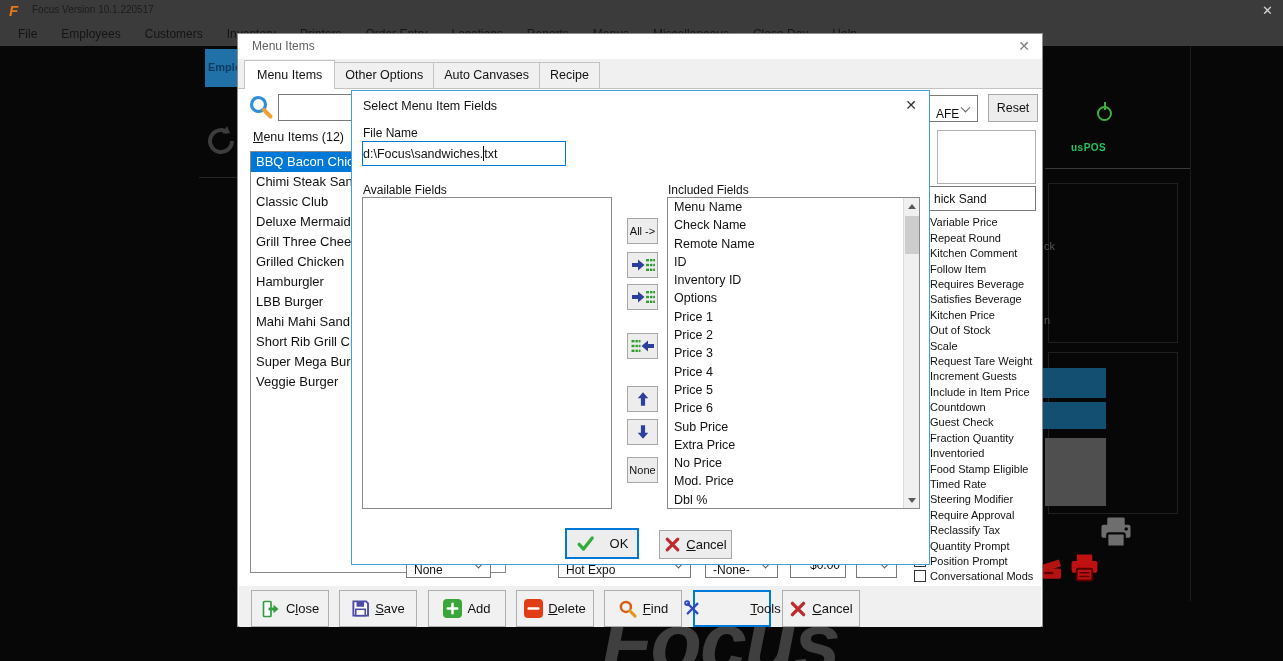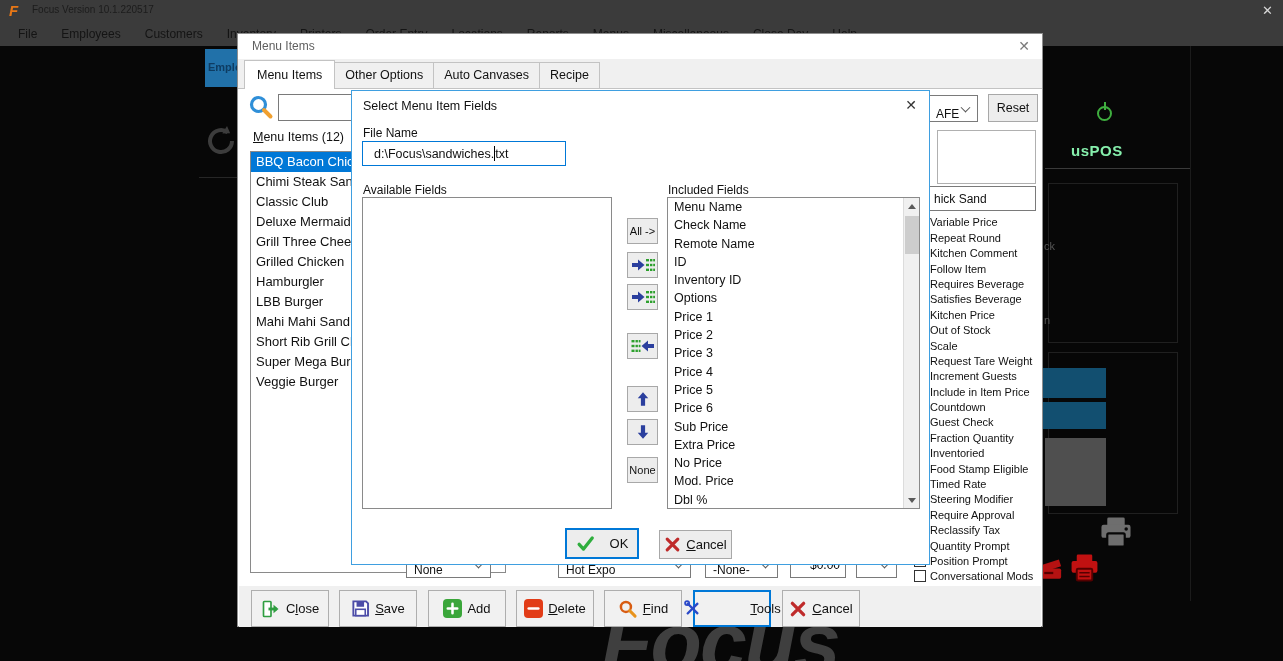--- a/index.html
+++ b/index.html
@@ -15,21 +15,21 @@
   .menubar { position:absolute; left:0; top:22px; width:1283px; height:24px; background:#3b3b3b; display:flex; align-items:center; padding-left:6px; z-index:2; }
   .menubar .menu-item { font-size:12px; color:#141414; padding:0 12px; height:24px; line-height:24px; }
 
   
   .bgel { position:absolute; z-index:1; }
   .employees-btn { left:205px; top:49px; width:32px; height:38px; background:#2171a9; overflow:hidden; color:#0e3c62; font-size:11px; font-weight:bold; padding:12px 0 0 3px; white-space:nowrap; }
   .refresh-wrap { left:202px; top:122px; width:38px; height:38px; }
   .left-rule { left:199px; top:177px; width:42px; height:1px; background:#262626; }
   .power-ring { left:1097px; top:106px; width:15px; height:15px; border:2px solid #3fae3f; border-radius:50%; }
   .power-bar { left:1104px; top:102px; width:2px; height:8px; background:#3fae3f; }
-  .brand-frag { left:1071px; top:142px; font-size:15px; font-weight:bold; color:#86efac; letter-spacing:.5px; }
+  .brand-frag { left:1071px; top:142px; font-size:10px; font-weight:bold; color:#22c55e; letter-spacing:.5px; }
   .right-rule { left:1045px; top:168px; width:146px; height:1px; background:#3a3a3a; }
   .vert-rule { left:1190px; top:46px; width:1px; height:555px; background:#1b1b1b; }
   .faint-panel { border:1px solid #202020; }
   .panel1 { left:1048px; top:183px; width:130px; height:160px; }
   .panel2 { left:1048px; top:352px; width:130px; height:162px; }
   .frag { color:#555; font-size:11px; }
   .frag1 { left:1044px; top:240px; } .frag2 { left:1044px; top:314px; }
   .blue-rect1 { left:1043px; top:368px; width:63px; height:30px; background:#124f70; }
   .blue-rect2 { left:1043px; top:402px; width:63px; height:27px; background:#124f70; }
   .gray-rect { left:1045px; top:438px; width:61px; height:68px; background:#4f4f4f; }
@@ -78,21 +78,21 @@
   .action-btn.focused { border:2px solid #0078d7;gap:48px; }
   .action-btn svg { flex:0 0 auto; }
   .b-close{left:13px;} .b-save{left:101px;} .b-add{left:190px;} .b-delete{left:278px;} .b-find{left:366px;} .b-tools{left:455px;} .b-cancel{left:544px;}
 
   
   .fields-dialog { position:absolute; left:351px; top:90px; width:579px; height:475px; background:#fff; border:1px solid #3f9fe0; z-index:10; }
   .fd-title { position:absolute; left:11px; top:8px; font-size:12.5px; color:#111; }
   .fd-close { position:absolute; right:12px; top:6px; font-size:14px; color:#333; cursor:default; }
   .fd-label { position:absolute; font-size:12px; color:#111; }
   .file-label { left:11px; top:35px; }
-  .file-input { position:absolute; left:10px; top:50px; width:204px; height:25px; border:1px solid #0078d7; background:#fff; display:flex; align-items:center; padding-left:11px; font-size:12.5px; color:#111; }
+  .file-input { position:absolute; left:10px; top:50px; width:204px; height:25px; border:1px solid #0078d7; background:#fff; display:flex; align-items:center; padding-left:0; font-size:12.5px; color:#111; }
   .caret { display:inline-block; width:1px; height:15px; background:#000; }
   .avail-label { left:11px; top:92px; }
   .incl-label { left:316px; top:92px; }
   .fd-listbox { position:absolute; border:1px solid #8a8a8a; background:#fff; overflow:hidden; }
   .avail-box { left:10px; top:106px; width:250px; height:312px; }
   .incl-box { left:315px; top:106px; width:253px; height:312px; }
   .incl-box .list-item { height:18.3px; line-height:18.3px; font-size:12.5px; color:#111; padding-left:6px; white-space:nowrap; }
   .incl-scroll { position:absolute; right:0; top:0; width:16px; height:100%; background:#f0f0f0; border-left:1px solid #dcdcdc; }
   .sb-up, .sb-down { position:absolute; left:0; width:16px; height:16px; display:flex; align-items:center; justify-content:center; }
   .sb-up { top:0; } .sb-down { bottom:0; }

